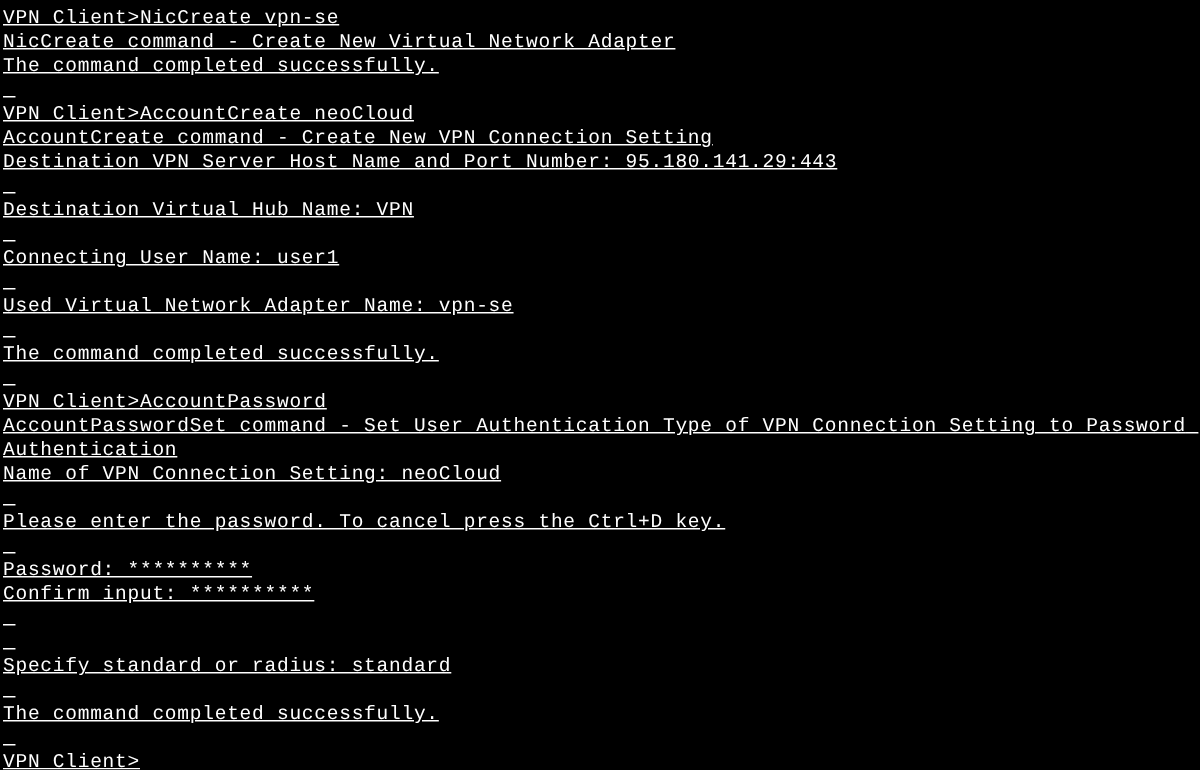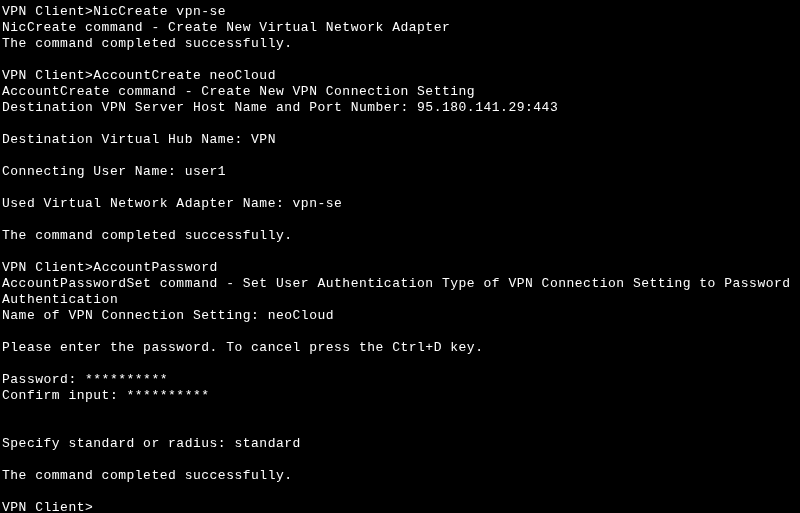--- a/index.html
+++ b/index.html
@@ -18,20 +18,21 @@
       padding: 4px 2px;
       overflow: hidden;
       letter-spacing: 0.5px;
     }
     .terminal {
       white-space: pre-wrap;
       word-wrap: break-word;
     }
     .line {
       min-height: 16px;
+      text-decoration: underline;
     }
     .prompt {
       display: inline;
     }
     .command {
       display: inline;
     }
     .output {
       display: inline;
     }

